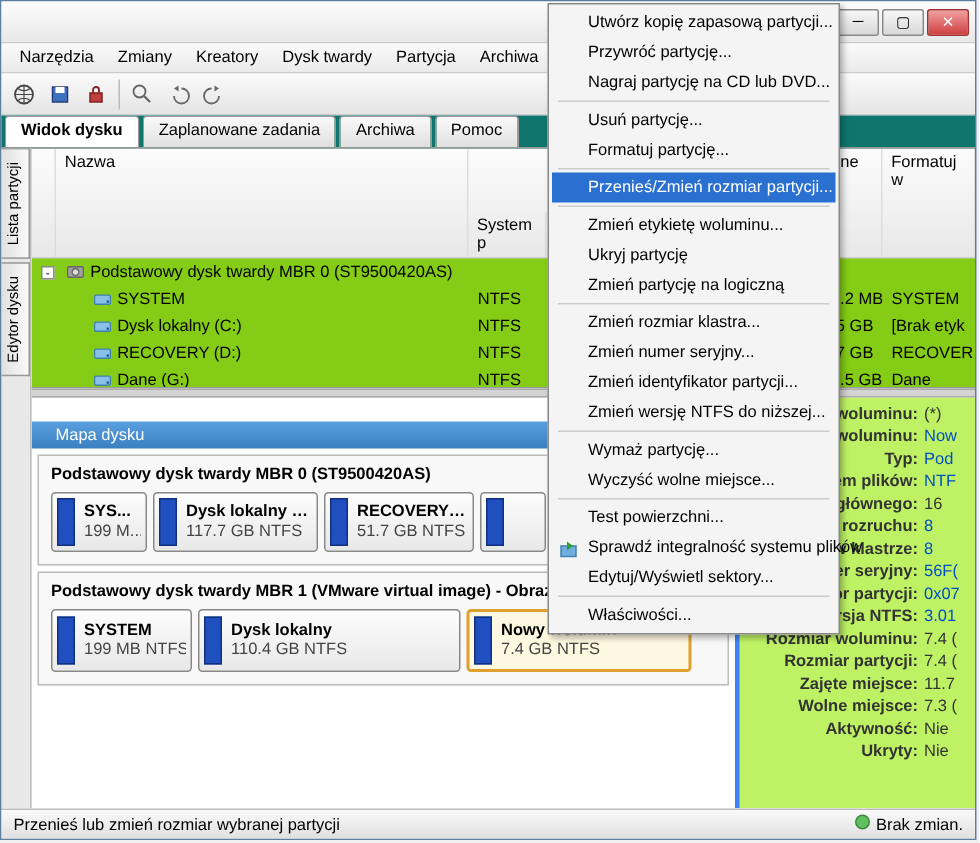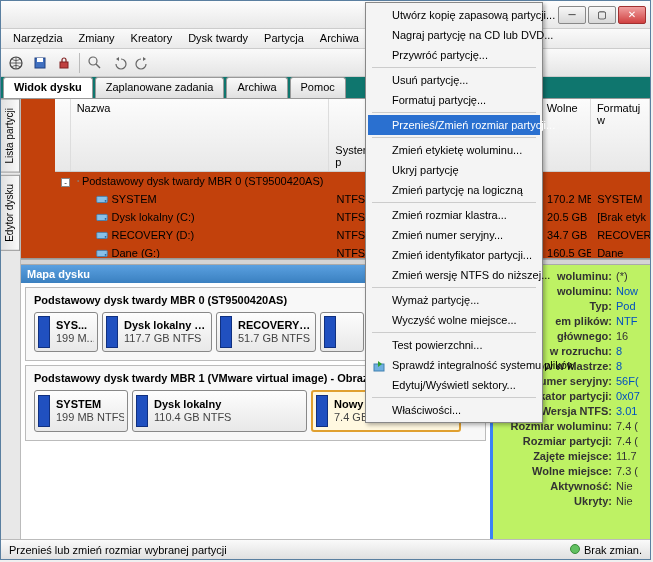--- a/index.html
+++ b/index.html
@@ -14,49 +14,49 @@
 .tbtn { width: 22px; height: 22px; border: 1px solid transparent; display: flex; align-items: center; justify-content: center; cursor: pointer; border-radius: 2px; }
 .tbtn svg { width: 16px; height: 16px; }
 .tsep { width: 1px; height: 20px; background: #bbb; margin: 0 2px; }
 .tabs { height: 22px; background: #0f766e; display: flex; border-bottom: 1px solid #999; padding-left: 2px; }
 .tab { padding: 3px 10px; border: 1px solid #999; border-bottom: none; background: linear-gradient(#fafafa,#e0e0e0); margin-right: 2px; border-radius: 3px 3px 0 0; cursor: pointer; }
 .tab.active { background: #fff; font-weight: bold; }
 .content { flex: 1; display: flex; overflow: hidden; }
 .sidetabs { width: 20px; background: #e8e8e8; border-right: 1px solid #bbb; display: flex; flex-direction: column; }
 .sidetab { writing-mode: vertical-rl; transform: rotate(180deg); padding: 8px 3px; border: 1px solid #999; border-right: none; background: linear-gradient(90deg,#fafafa,#e0e0e0); cursor: pointer; font-size: 10px; margin-bottom: 2px; }
 .main { flex: 1; display: flex; flex-direction: column; overflow: hidden; }
-.listarea { height: 160px; overflow: auto; background: #c2410c; border-bottom: 1px solid #999; padding-left: 34px; }
+.listarea { height: 160px; overflow: auto; background: #84cc16; border-bottom: 1px solid #999; }
 .listhead { display: flex; background: linear-gradient(#fcfcfc,#e8e8e8); border-bottom: 1px solid #ccc; position: sticky; top: 0; }
 .lh { padding: 3px 6px; border-right: 1px solid #ddd; }
 .lh.c0 { width: 16px; } .lh.c1 { width: 290px; } .lh.c2 { width: 55px; margin-top: 42px; } .lh.c3 { width: 180px; } .lh.c4 { width: 55px; } .lh.c5 { width: 65px; }
 .row { display: flex; align-items: center; padding: 1px 0; cursor: pointer; }
 .cell { padding: 1px 6px; white-space: nowrap; overflow: hidden; }
 .cell.c0 { width: 16px; } .cell.c1 { width: 290px; display: flex; align-items: center; gap: 3px; } .cell.c2 { width: 55px; } .cell.c3 { width: 180px; } .cell.c4 { width: 55px; text-align: right; } .cell.c5 { width: 65px; }
 .expander { width: 9px; height: 9px; border: 1px solid #888; display: inline-flex; align-items: center; justify-content: center; font-size: 8px; line-height: 7px; cursor: pointer; background: #fff; }
 .ico { width: 14px; height: 14px; display: inline-block; }
 .splitter { height: 6px; background: #d4d4d4; border-top: 1px solid #aaa; border-bottom: 1px solid #aaa; cursor: row-resize; }
 .maparea { flex: 1; display: flex; overflow: hidden; }
 .mapleft { flex: 1; overflow: auto; }
-.maphead { background: linear-gradient(#5aa0e0,#3a80c0); color: #fff; padding: 3px 6px; font-weight: bold; }
+.maphead { background: linear-gradient(#5aa0e0,#3a80c0); color: #fff; padding: 3px 16px; font-weight: normal; margin-top: 16px; }
 .diskblock { border: 1px solid #bbb; margin: 4px; padding: 4px; background: #f8f8f8; }
 .disktitle { font-weight: bold; padding: 2px 4px; }
 .partrow { display: flex; gap: 4px; padding: 4px; }
 .partbox { border: 1px solid #888; border-radius: 3px; background: linear-gradient(#fdfdfd,#e8e8e8); display: flex; align-items: center; padding: 3px; cursor: pointer; min-width: 0; }
 .partbox.sel { border: 2px solid #e0a030; background: #fff8e0; }
 .partbar { width: 12px; height: 32px; background: #2050c0; margin-right: 6px; border: 1px solid #103080; flex-shrink: 0; }
 .partinfo { display: flex; flex-direction: column; line-height: 13px; overflow: hidden; }
 .partname { font-weight: bold; white-space: nowrap; overflow: hidden; text-overflow: ellipsis; }
 .partsize { color: #444; white-space: nowrap; }
 .mapright { width: 160px; border-left: 3px solid #3b82f6; background: #bef264; overflow: auto; padding: 4px; }
 .proprow { display: flex; justify-content: flex-end; line-height: 15px; gap: 4px; }
 .proplabel { text-align: right; font-weight: bold; color: #333; }
 .propval { color: #0050c0; cursor: pointer; min-width: 30px; text-align: left; }
 .propval.plain { color: #333; text-decoration: none; cursor: default; }
 .statusbar { height: 20px; background: linear-gradient(#fafafa,#e0e0e0); border-top: 1px solid #bbb; display: flex; align-items: center; justify-content: space-between; padding: 0 8px; }
-.ctxmenu { position: absolute; top: 2px; left: 365px; width: 178px; background: #f4f4f4; border: 1px solid #888; box-shadow: 2px 2px 4px rgba(0,0,0,0.3); z-index: 100; padding: 2px; }
+.ctxmenu { position: absolute; top: 2px; left: 365px; width: 195px; background: #f4f4f4; border: 1px solid #888; box-shadow: 2px 2px 4px rgba(0,0,0,0.3); z-index: 100; padding: 2px; }
 .ctxitem { padding: 4px 18px 4px 24px; cursor: pointer; white-space: nowrap; position: relative; }
 .ctxitem.hl { background: #2a70d0; color: #fff; }
 .ctxsep { height: 1px; background: #ccc; margin: 2px 4px; }
 .ctxicon { position: absolute; left: 4px; top: 3px; width: 16px; height: 16px; }
 .statusdot { width: 10px; height: 10px; border-radius: 50%; background: #60c060; display: inline-block; margin-right: 4px; border: 1px solid #3a8a3a; }
 </style>
 </head>
 <body>
 
 <div class="window">
@@ -383,22 +383,22 @@
     </div>
   </div>
   <div class="statusbar">
     <span>Przenieś lub zmień rozmiar wybranej partycji</span>
     <span><span class="statusdot"></span><span>Brak zmian.</span></span>
   </div>
 </div>
 
 <div class="ctxmenu" id="ctxmenu">
     <div class="ctxitem">Utwórz kopię zapasową partycji...</div>
+    <div class="ctxitem">Przywróć partycję...</div>
     <div class="ctxitem">Nagraj partycję na CD lub DVD...</div>
-    <div class="ctxitem">Przywróć partycję...</div>
     <div class="ctxsep"></div>
     <div class="ctxitem">Usuń partycję...</div>
     <div class="ctxitem">Formatuj partycję...</div>
     <div class="ctxsep"></div>
     <div class="ctxitem hl">Przenieś/Zmień rozmiar partycji...</div>
     <div class="ctxsep"></div>
     <div class="ctxitem">Zmień etykietę woluminu...</div>
     <div class="ctxitem">Ukryj partycję</div>
     <div class="ctxitem">Zmień partycję na logiczną</div>
     <div class="ctxsep"></div>

